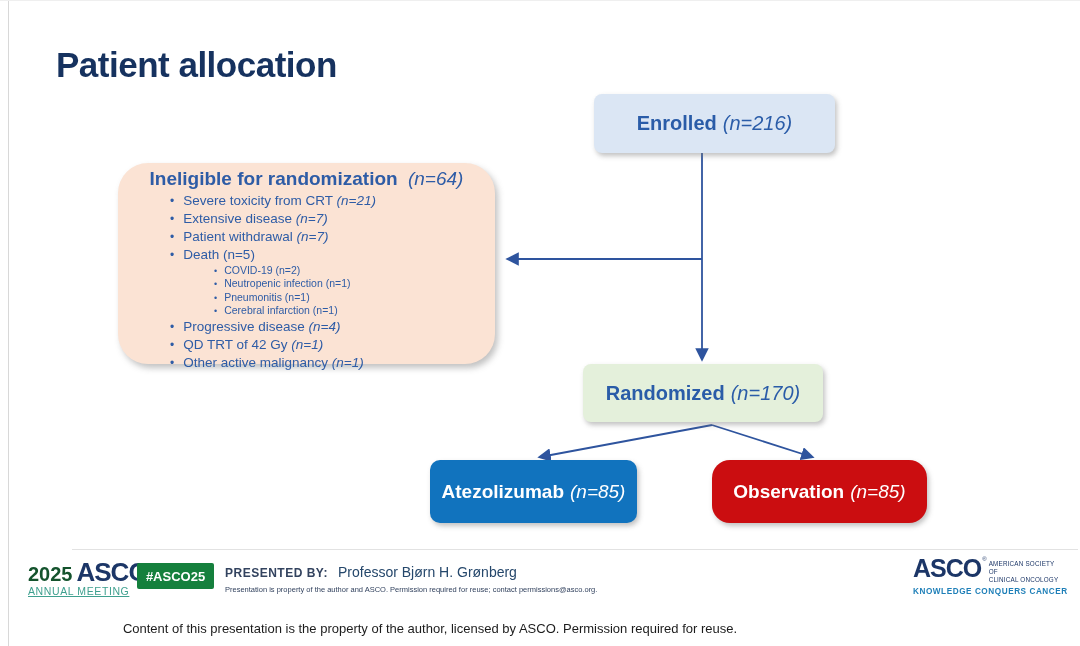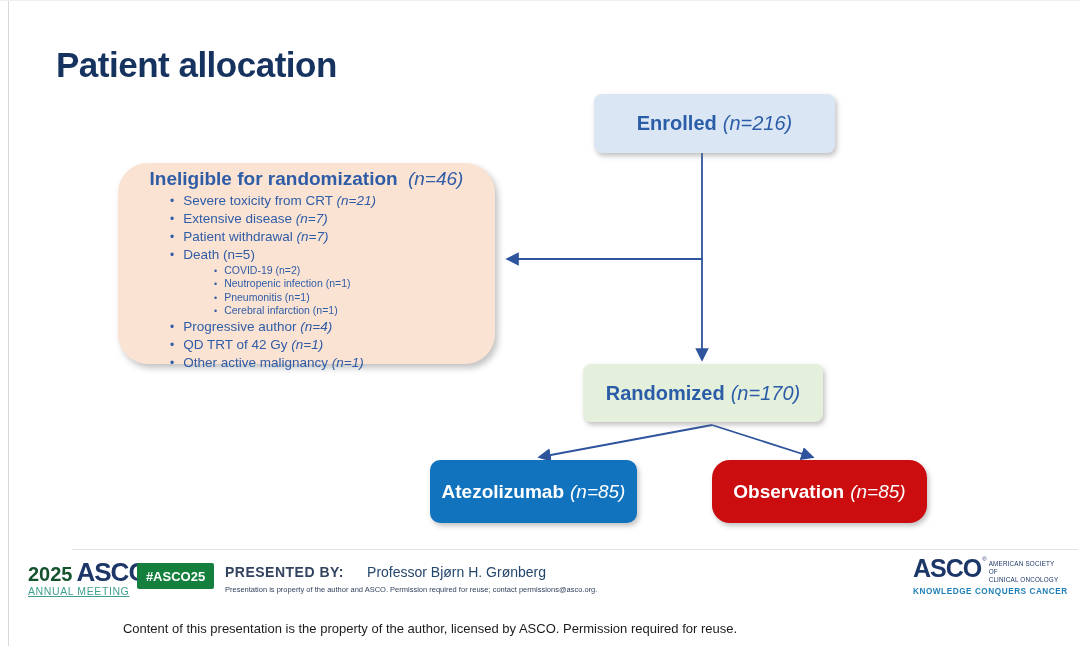--- a/index.html
+++ b/index.html
@@ -60,21 +60,21 @@
   .logo-2025 .row2 { font-size:10.5px; color:#3fa08f; letter-spacing:0.6px; margin-top:1px;text-decoration:underline; }
 
   .hashtag-badge {
     position:absolute; left:137px; top:562px; width:77px; height:26px;
     background:#15803d; color:#ffffff; font-weight:bold; font-size:13px;
     display:flex; align-items:center; justify-content:center; border-radius:2px;
   }
 
   .presented { position:absolute; left:225px; top:563px; white-space:nowrap; }
   .presented .row1 { display:flex; align-items:baseline; }
-  .presented .lbl { font-size:14px; font-weight:bold; color:#33435f; letter-spacing:0.5px; margin-right:23px; }
+  .presented .lbl { font-size:12px; font-weight:bold; color:#33435f; letter-spacing:0.5px; margin-right:10px; }
   .presented .name { font-size:14px; color:#25476b; }
   .presented .fine { font-size:7.5px; color:#33435f; margin-top:5px; }
 
   .logo-right { position:absolute; left:913px; top:555px; width:150px; }
   .logo-right .row1 { display:flex; align-items:flex-start; }
   .logo-right .asco { font-size:25px; font-weight:bold; color:#1c3667; letter-spacing:-1px; line-height:1; }
   .logo-right .tm { font-size:6px; color:#1c3667; margin:0 2px 0 1px; }
   .logo-right .society { font-size:6.3px; color:#1c3667; line-height:1.25; letter-spacing:0.2px; margin-top:4px; }
   .logo-right .tagline { font-size:8.2px; font-weight:bold; color:#1e7fb8; letter-spacing:0.55px; margin-top:3px; white-space:nowrap; }
 
@@ -104,33 +104,33 @@
   </svg>
 
   <div class="fbox box-enrolled">
     <span class="b">Enrolled</span>
     <span class="it">(n=216)</span>
   </div>
 
   <div class="panel">
     <div class="panel-title">
       <span class="b">Ineligible for randomization</span>
-      <span class="it">(n=46)</span>
+      <span class="it">(n=64)</span>
     </div>
     <ul class="mainlist">
         <li><span>Severe toxicity from CRT </span><span class="it">(n=21)</span></li>
         <li><span>Extensive disease </span><span class="it">(n=7)</span></li>
         <li><span>Patient withdrawal </span><span class="it">(n=7)</span></li>
         <li><span>Death </span><span>(n=5)</span><ul class="sublist">
             <li>COVID-19 (n=2)</li>
             <li>Neutropenic infection (n=1)</li>
             <li>Pneumonitis (n=1)</li>
             <li>Cerebral infarction (n=1)</li>
           </ul></li>
-        <li><span>Progressive author </span><span class="it">(n=4)</span></li>
+        <li><span>Progressive disease </span><span class="it">(n=4)</span></li>
         <li><span>QD TRT of 42 Gy </span><span class="it">(n=1)</span></li>
         <li><span>Other active malignancy </span><span class="it">(n=1)</span></li>
       </ul>
   </div>
 
   <div class="fbox box-randomized">
     <span class="b">Randomized</span>
     <span class="it">(n=170)</span>
   </div>
 

